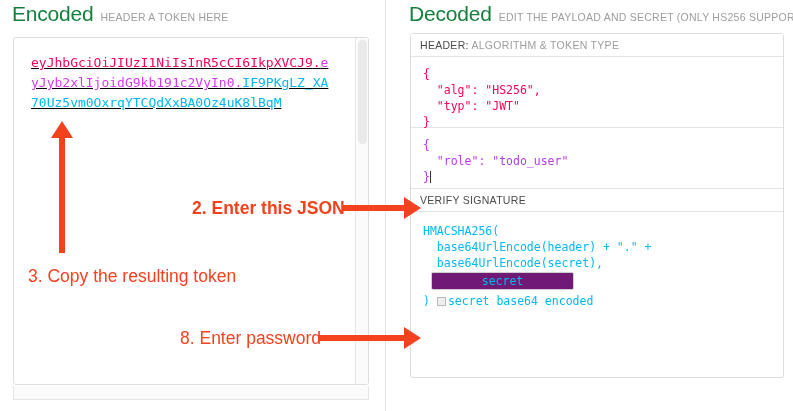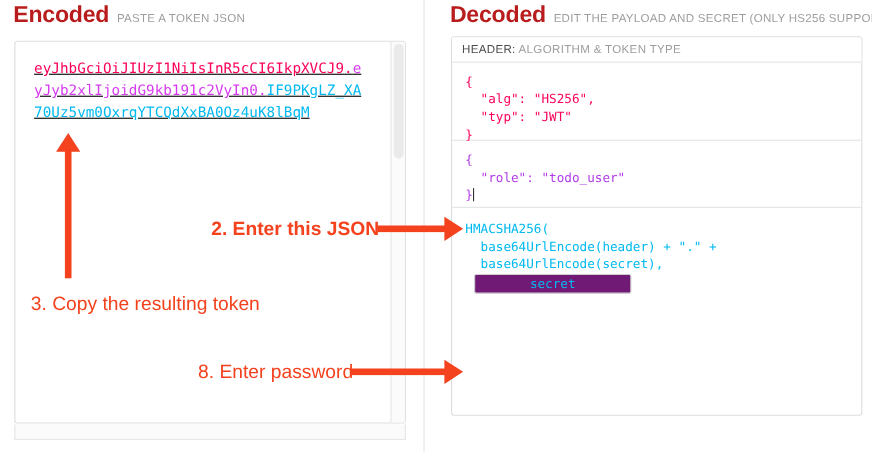--- a/index.html
+++ b/index.html
@@ -17,22 +17,22 @@
   }
 
   
   .col-head {
     position: absolute;
     top: 2px;
     white-space: nowrap;
   }
   .col-head .title {
     font-size: 21px;
-    font-weight: 700;
-    color: #b91c1c;
+    font-weight: 400;
+    color: #15803d;
     letter-spacing: -0.2px;
     vertical-align: baseline;
   }
   .col-head .sub {
     font-size: 10.5px;
     color: #9d9d9d;
     letter-spacing: 0.25px;
     margin-left: 7px;
     vertical-align: baseline;
   }
@@ -234,21 +234,21 @@
     width: 0; height: 0;
     border-left: 11px solid transparent;
     border-right: 11px solid transparent;
     border-bottom: 17px solid #f4411e;
   }
 </style>
 </head>
 <body>
 
 <div class="col-head" id="head-encoded">
-  <span class="title">Encoded</span><span class="sub">PASTE A TOKEN JSON</span>
+  <span class="title">Encoded</span><span class="sub">HEADER A TOKEN HERE</span>
 </div>
 
 <div class="col-head" id="head-decoded">
   <span class="title">Decoded</span><span class="sub">EDIT THE PAYLOAD AND SECRET (ONLY HS256 SUPPORTED)</span>
 </div>
 
 <div id="encoded-panel">
   <div id="token-text"><span class="seg-header">eyJhbGciOiJIUzI1NiIsInR5cCI6IkpXVCJ9</span><span class="seg-dot-1">.</span><span class="seg-payload">eyJyb2xlIjoidG9kb191c2VyIn0</span><span class="seg-dot-2">.</span><span class="seg-signature">IF9PKgLZ_XA70Uz5vm0OxrqYTCQdXxBA0Oz4uK8lBqM</span></div>
 </div>
 <div id="encoded-vscroll">
@@ -268,24 +268,25 @@
 }</div>
   </div>
 
   <div class="section" id="section-payload">
     <div class="section-body"><span>{
   "role": "todo_user"
 }</span><span class="caret"></span></div>
   </div>
 
   <div class="section" id="section-verify">
+    <div class="section-head"><span class="strong">VERIFY SIGNATURE</span><span></span></div>
     <div class="section-body"><span>HMACSHA256(</span>
 <span>  base64UrlEncode(header) + "." +</span>
 <span>  base64UrlEncode(secret),</span>
-<input id="secret-input" type="text" value="secret" style=""></div>
+<input id="secret-input" type="text" value="secret" style=""><span id="base64-row"><span>)</span><span id="base64-checkbox"></span><span>secret base64 encoded</span></span></div>
   </div>
 
 </div>
 
 <div class="anno-label" id="anno-2-label">2. Enter this JSON</div>
 <div class="h-arrow-shaft" id="anno-2-shaft"></div>
 <div class="h-arrow-head" id="anno-2-head"></div>
 
 <div class="anno-label" id="anno-3-label">3. Copy the resulting token</div>
 <div id="anno-3-shaft"></div>

